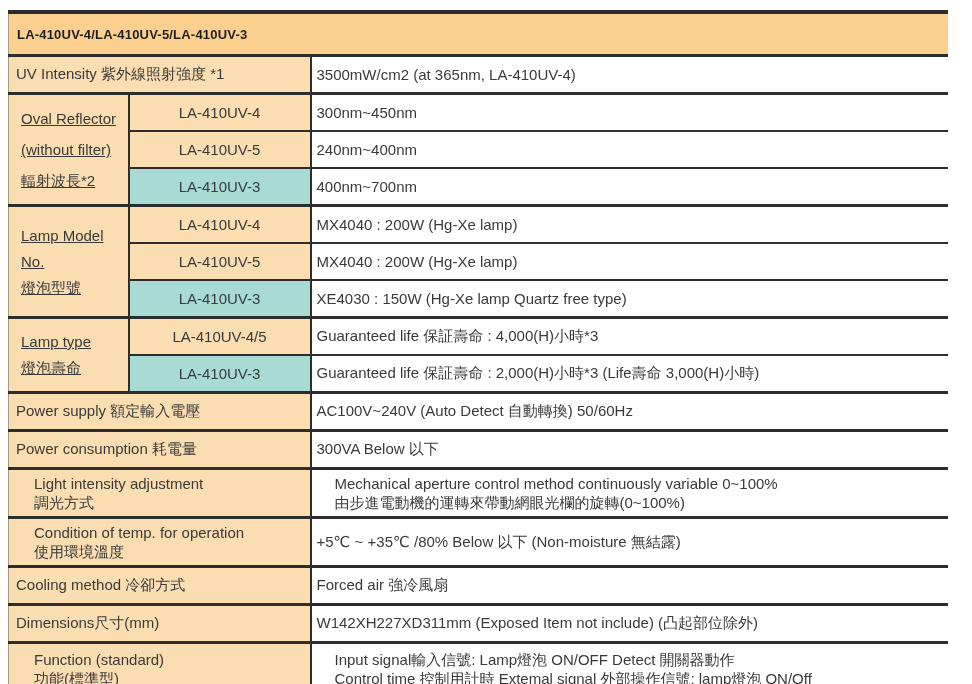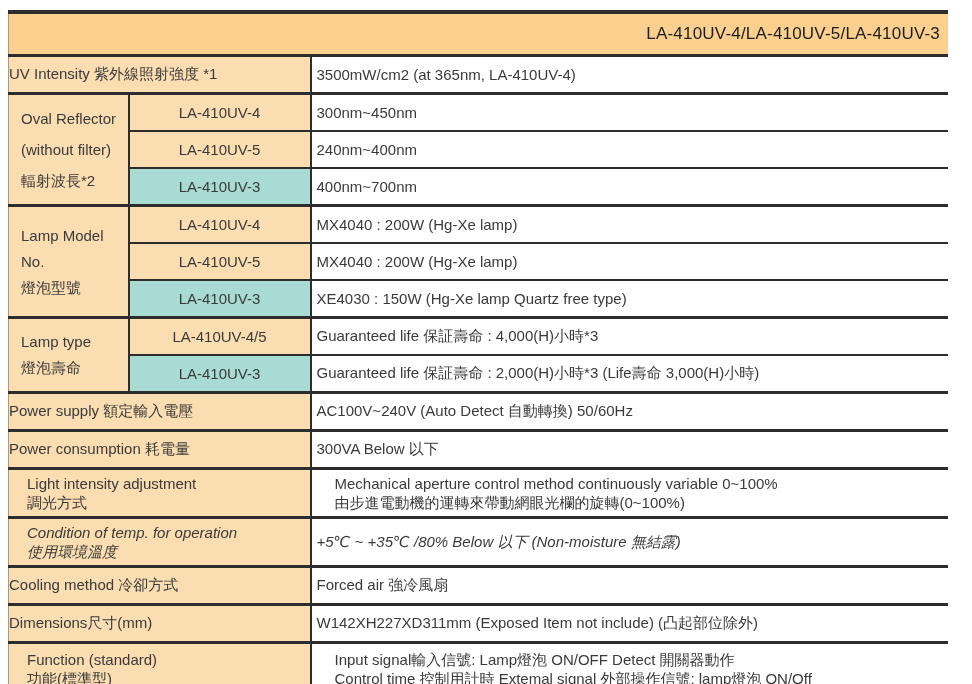--- a/index.html
+++ b/index.html
@@ -18,33 +18,33 @@
     border-collapse:collapse;table-layout:fixed;
     border-top:4px solid var(--border);
     border-bottom:4px solid var(--border);
     border-left:1px solid #a89a80;
     color:var(--text);
     font-size:15px;
   }
   td{border-top:2px solid var(--border);padding:2px 8px;vertical-align:middle;overflow:hidden;}
   td.hdr{
     background:var(--header-bg);border-top:none;border-bottom:3px solid var(--border);
-    text-align:right;font-weight:normal;font-size:17px;color:#1e1e1e;height:36px;letter-spacing:.2px;
+    text-align:left;font-weight:bold;font-size:13px;color:#1e1e1e;height:36px;letter-spacing:.2px;
   }
   tr.gs td{border-top:3px solid var(--border);}
-  td.lbl{background:var(--label-bg);border-right:2px solid var(--border);padding-left:0;height:31px;}
+  td.lbl{background:var(--label-bg);border-right:2px solid var(--border);padding-left:7px;height:31px;}
   td.glbl{background:var(--label-bg);border-right:2px solid var(--border);padding-left:12px;}
-  td.glbl .ln{line-height:26px;}
+  td.glbl .ln{line-height:26px;text-decoration:underline;}
   td.glbl.tall .ln{line-height:31px;}
   td.mdl{background:var(--label-bg);border-right:2px solid var(--border);text-align:center;height:31px;}
   td.mdl.hl{background:var(--highlight-bg);}
   td.val{background:#ffffff;padding-left:5px;}
   .multi .ln{line-height:19px;margin-left:18px;}
   tr.r-light td{height:42px;}
-  tr.r-cond td{height:42px;font-style:italic;}
+  tr.r-cond td{height:42px;}
   tr.r-func td{height:60px;vertical-align:top;padding-top:6px;}
 </style>
 </head>
 <body>
 
 <div class="page">
   <table class="spec">
     <colgroup>
       <col style="width:120px">
       <col style="width:182px">

